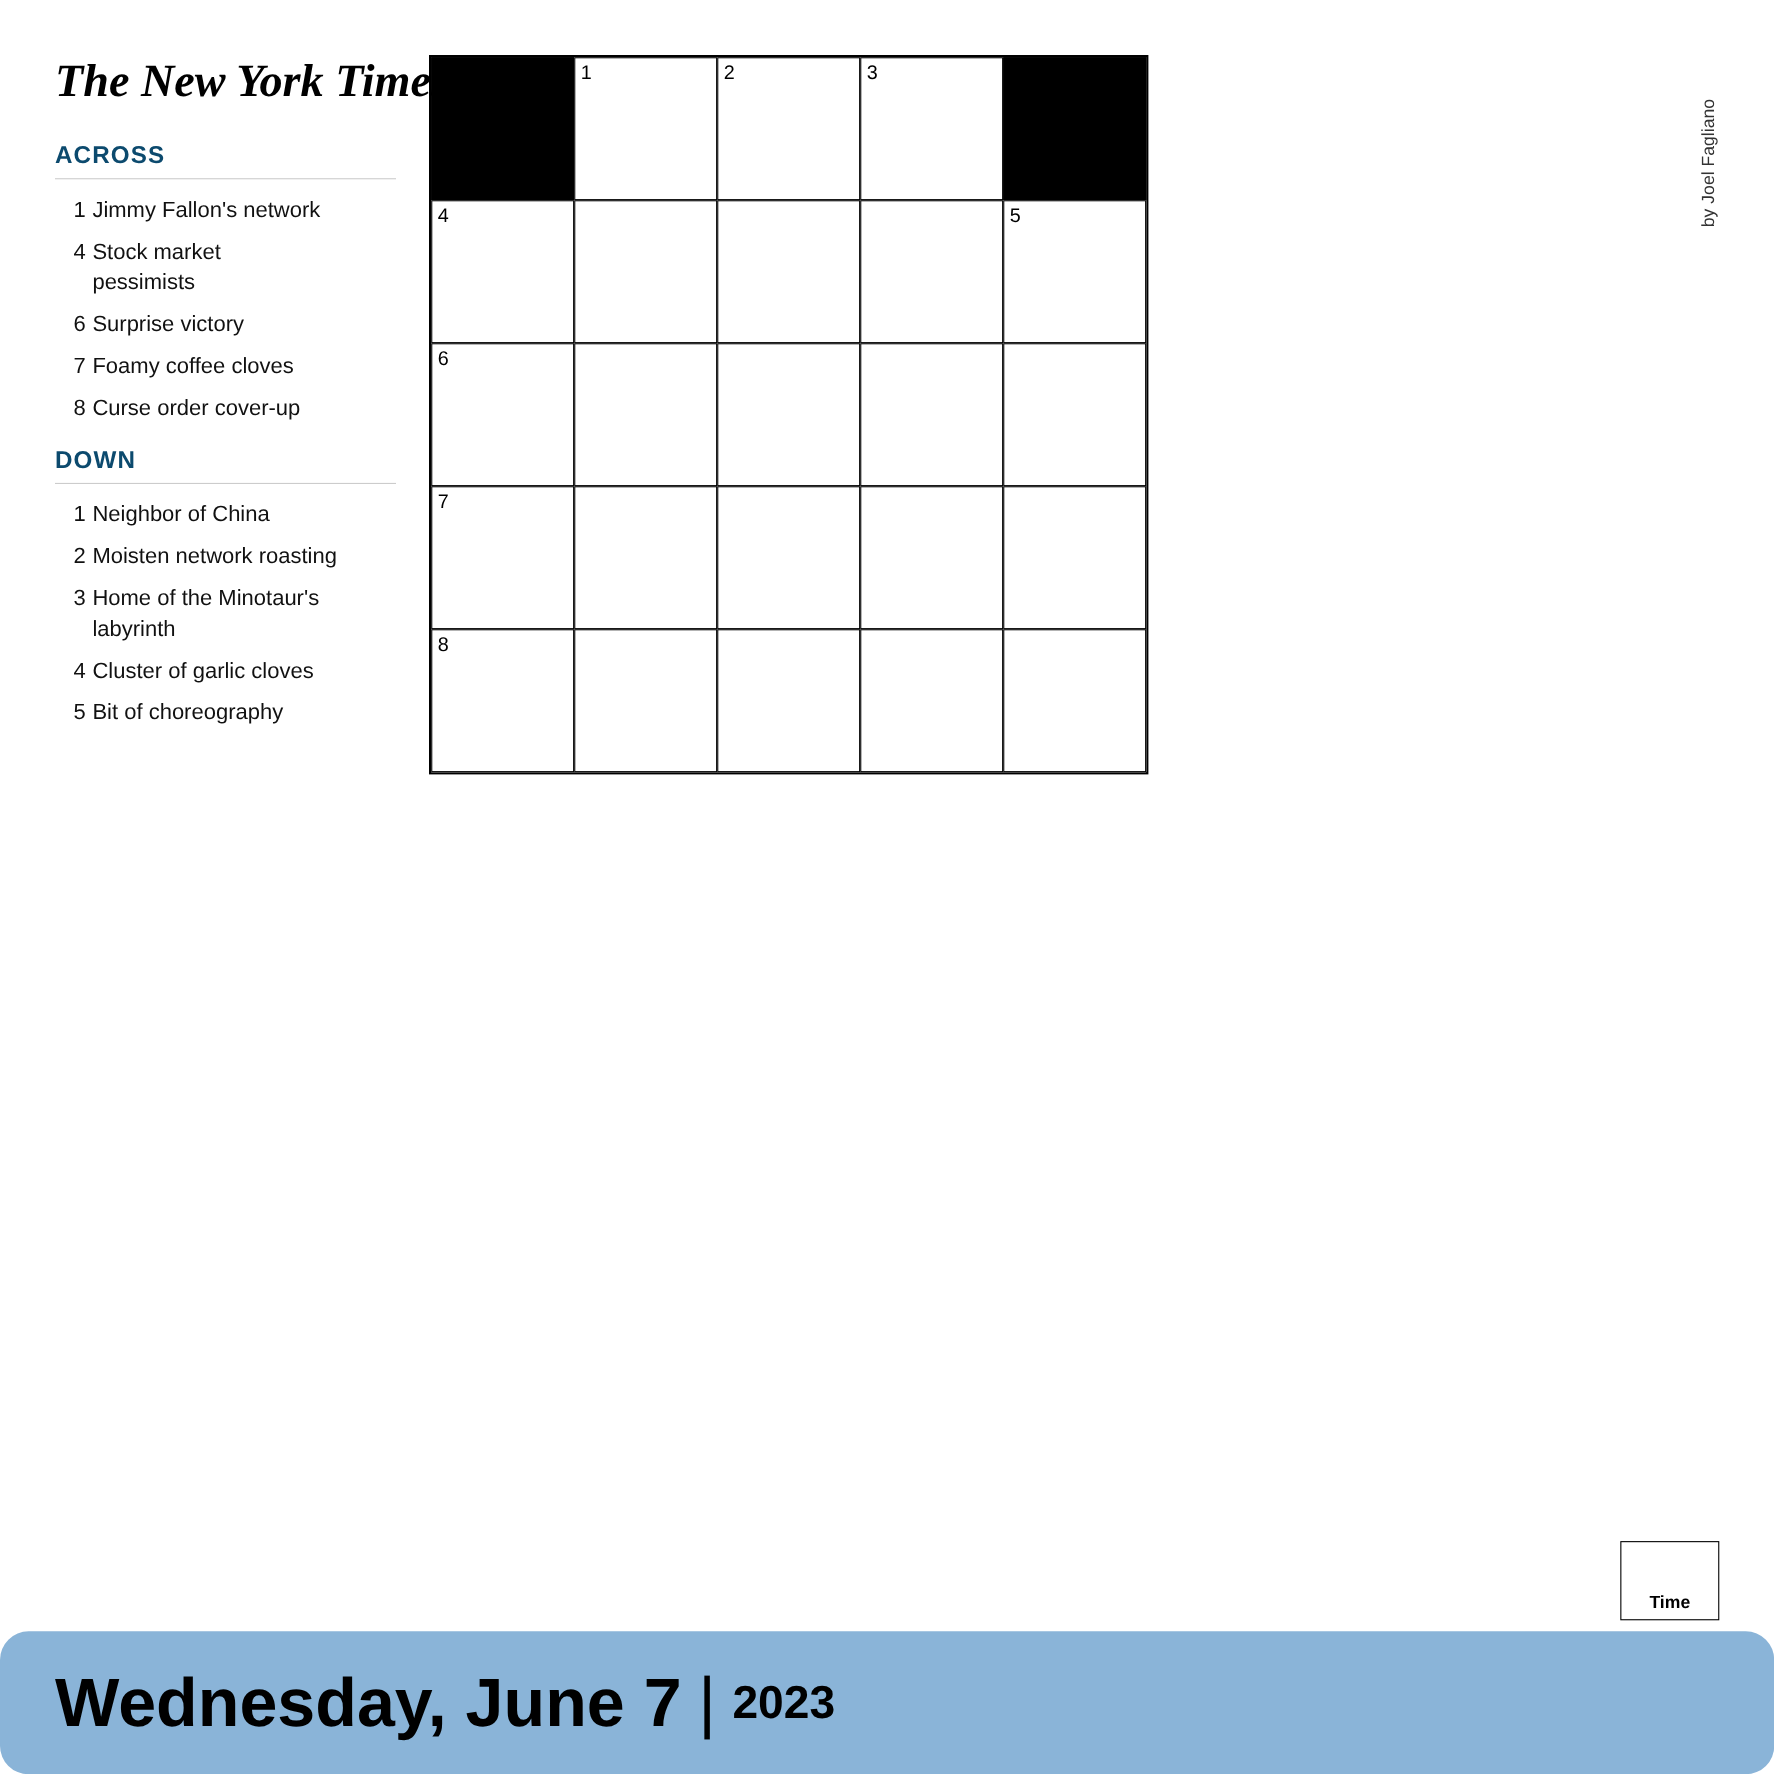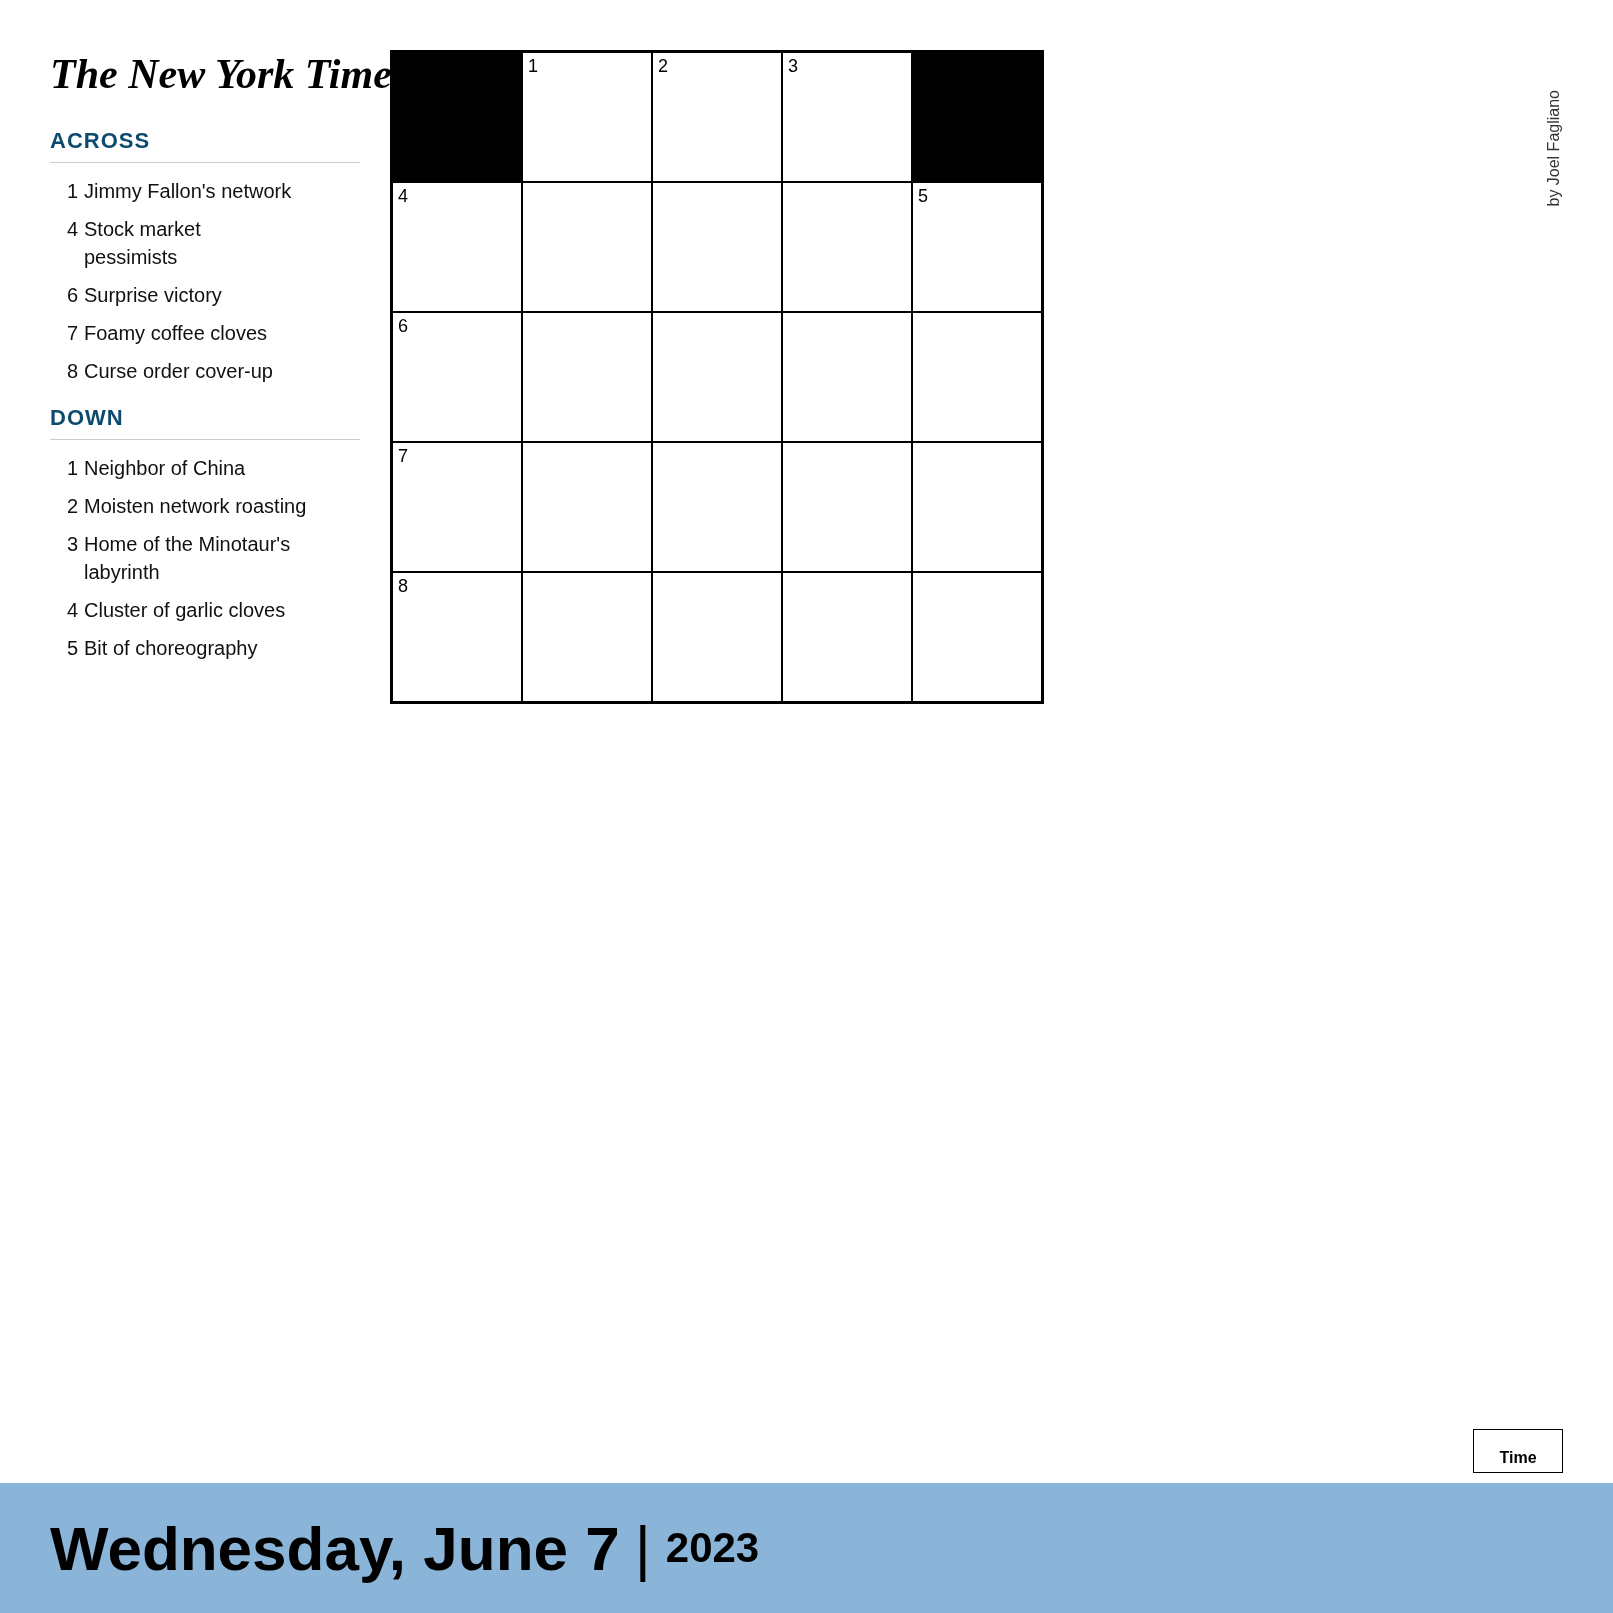--- a/index.html
+++ b/index.html
@@ -151,41 +151,42 @@
     
     .time-area {
       display: flex;
       justify-content: flex-end;
       padding: 10px 50px 10px 50px;
     }
 
     .time-box {
       border: 1.5px solid #000000;
       width: 90px;
-      height: 44px;
+      height: 72px;
       display: flex;
       align-items: flex-end;
       justify-content: center;
       padding-bottom: 5px;
     }
 
     .time-label {
       font-size: 16px;
       font-weight: bold;
       color: #000000;
     }
 
     
     .bottom-bar {
       background: #8ab4d8;
       height: 130px;
       display: flex;
       align-items: center;
       padding: 0 50px;
       flex-shrink: 0;
+      border-radius: 26px;
     }
 
     .bottom-date {
       font-size: 62px;
       font-weight: 900;
       color: #000000;
       font-family: Arial, Helvetica, sans-serif;
     }
 
     .bottom-year {

